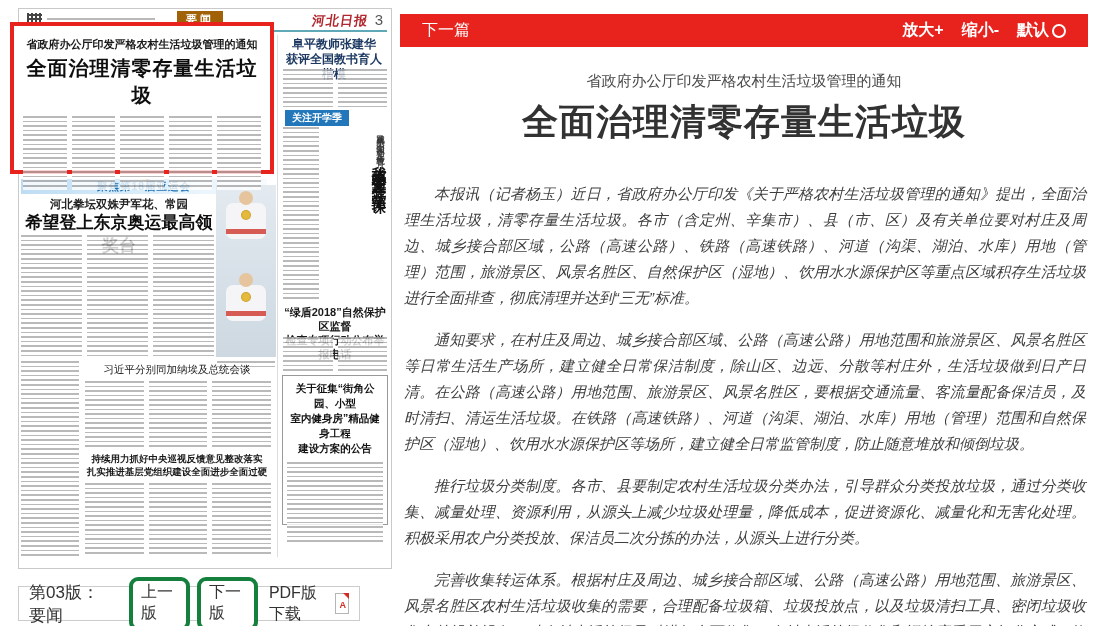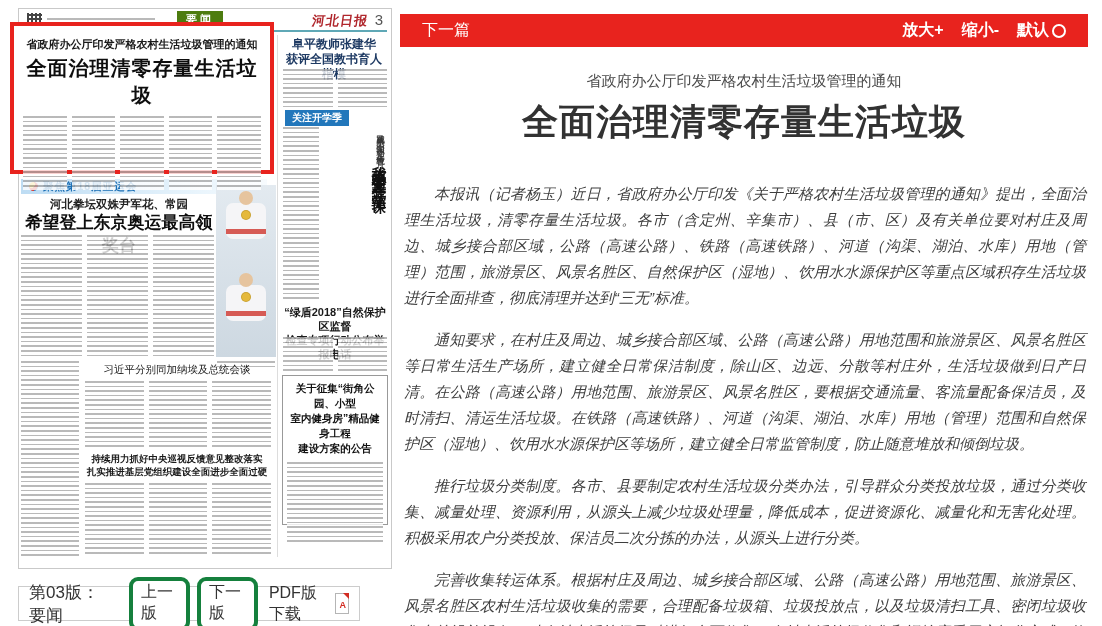--- a/index.html
+++ b/index.html
@@ -9,41 +9,41 @@
   
   .paper{position:absolute;left:18px;top:8px;width:374px;height:561px;background:#fff;
          border:1px solid #c9c9c9;box-sizing:border-box;}
   .sim{background:repeating-linear-gradient(180deg,#a8a8a8 0 1.6px,#fff 1.6px 4.6px);opacity:.8;}
 
   .qr{position:absolute;left:8px;top:4px;width:15px;height:15px;
       background:
         repeating-linear-gradient(0deg,#444 0 2px,transparent 2px 4px),
         repeating-linear-gradient(90deg,#444 0 2px,#fff 2px 4px);}
   .head-sim{position:absolute;left:28px;top:9px;width:108px;height:6px;}
-  .section-tab{position:absolute;left:158px;top:2px;background:#4d7c0f;color:#fff;
+  .section-tab{position:absolute;left:158px;top:2px;background:#a16207;color:#fff;
       font-size:11px;font-weight:bold;letter-spacing:3px;padding:1px 9px 2px;}
   .masthead{position:absolute;right:8px;top:2px;display:flex;align-items:baseline;}
   .masthead .mh-name{font-family:"Liberation Serif",serif;font-weight:bold;color:#b0262c;
       font-size:13px;letter-spacing:1px;transform:skewX(-8deg);}
   .masthead .mh-num{font-size:15px;color:#555;margin-left:7px;}
   .mh-line{position:absolute;right:4px;top:21px;width:116px;height:2px;background:#5fa8b6;}
   .vdiv{position:absolute;left:258px;top:26px;height:522px;width:1px;background:#ddd;}
 
   
   .red-box{position:absolute;left:-9px;top:13px;width:264px;height:152px;background:#fff;
       border:4px solid #e8231e;box-sizing:border-box;z-index:3;padding:4px 9px;}
   .lead-kicker{margin-top:7px;text-align:center;font-size:11px;font-weight:bold;color:#1a1a1a;}
   .lead-headline{margin-top:3px;text-align:center;font-size:20px;font-weight:bold;color:#0d0d0d;
       letter-spacing:1px;}
   .lead-cols{display:flex;gap:5px;margin-top:7px;height:74px;}
   .lead-cols > div{flex:1;}
 
   
   .asiad-banner{position:absolute;left:2px;top:170px;width:246px;height:15px;
-      background:linear-gradient(90deg,#bddcf3,#e8f4fc 70%,#f7fbfe);display:flex;align-items:center;}
+      background:linear-gradient(90deg,#bddcf3,#e8f4fc 70%,#f7fbfe);display:flex;align-items:center;flex-direction:column;}
   .asiad-logo{width:9px;height:9px;border-radius:50%;margin:0 5px 0 8px;
       background:radial-gradient(circle at 30% 30%,#f3c93c 0 35%,#d8362e 36% 70%,#2e7fc2 71%);}
   .asiad-banner-label{font-size:10.5px;font-weight:bold;color:#1b6fb5;letter-spacing:1px;}
   .asiad-kicker{position:absolute;left:2px;top:188px;width:196px;text-align:center;
       font-size:11.5px;font-weight:bold;color:#222;}
   .asiad-headline{position:absolute;left:0;top:202px;width:200px;text-align:center;
       font-size:17px;font-weight:bold;color:#0d0d0d;}
   .asiad-cols{position:absolute;left:2px;top:226px;width:193px;height:122px;display:flex;gap:5px;}
   .asiad-cols > div{flex:1;}
   .photo{position:absolute;left:197px;top:176px;width:60px;height:172px;

